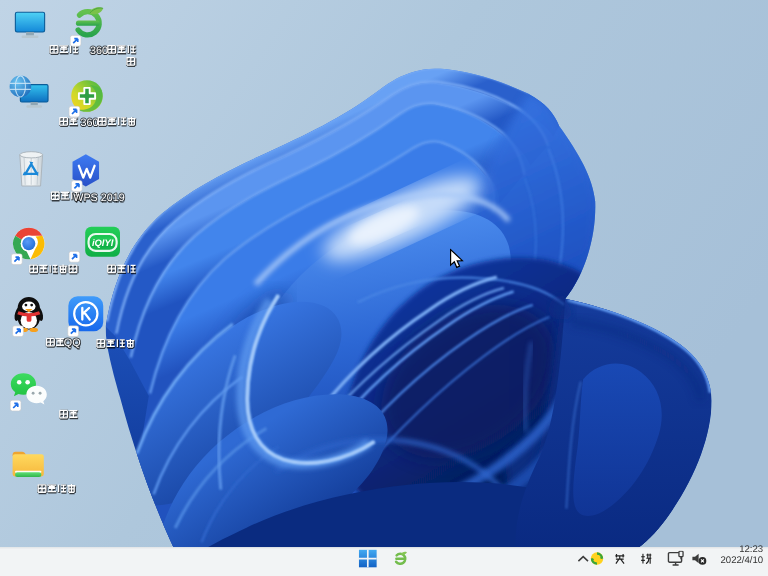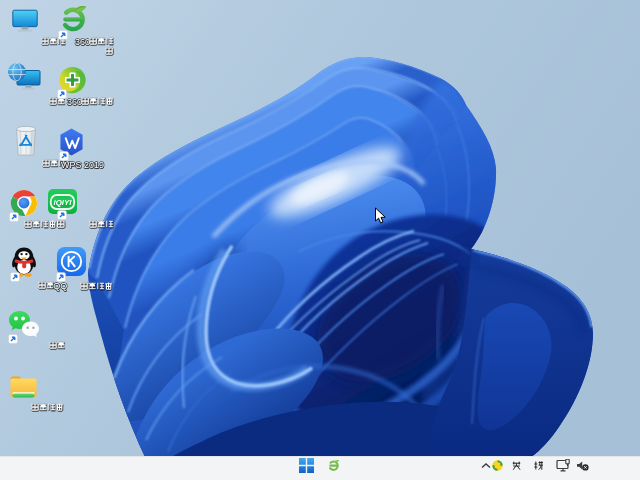--- a/index.html
+++ b/index.html
@@ -406,21 +406,21 @@
     <div style="position:absolute;left:59px;top:147px"><svg width="10" height="10" viewBox="0 0 10 10" class="sc">
 <rect x="0.5" y="0.5" width="9" height="9" rx="1.8" fill="#fff" stroke="#c8c8c8" stroke-width="0.5"></rect>
 <path d="M3 7 L6.8 3.2 M6.8 3.2 H3.9 M6.8 3.2 V6.1" stroke="#1e6fe8" stroke-width="1.4" fill="none"></path>
 </svg></div>
     <div class="lbl" style="left:20px;top:159px">
       <svg width="39" height="11" viewBox="0 0 39 11" style="overflow:visible">
         <text x="0.0" y="8.6" font-size="9.0" fill="rgba(0,0,0,0.55)" transform="translate(0.4,1.2)">WPS 2019</text>
         <text x="0.0" y="8.6" font-size="9.0" fill="#fff" stroke="rgba(0,0,0,0.65)" stroke-width="1.6" paint-order="stroke" stroke-linejoin="round">WPS 2019</text>
       </svg>
     </div>
-    <div style="position:absolute;left:47px;top:187px"><svg width="31" height="29" viewBox="0 0 31 29">
+    <div style="position:absolute;left:70px;top:187px"><svg width="31" height="29" viewBox="0 0 31 29">
 <defs>
           <linearGradient id="qyG" x1="0" y1="0" x2="0" y2="1">
             <stop offset="0" stop-color="#23ce58"></stop>
             <stop offset="1" stop-color="#0fae45"></stop>
           </linearGradient>
         </defs>
 <rect x="1" y="2" width="29" height="25" rx="5" fill="url(#qyG)"></rect>
 <rect x="3.8" y="8" width="23.4" height="14" rx="6" fill="none" stroke="#fff" stroke-width="1.8" opacity="0.9"></rect>
 <rect x="6" y="11" width="19" height="8" fill="url(#qyG)"></rect>
 <text x="15.5" y="18.2" font-family="Liberation Sans, sans-serif" font-size="7.8" font-weight="bold" font-style="italic" fill="#fff" text-anchor="middle">iQIYI</text>
@@ -500,15 +500,19 @@
 <rect x="1" y="1.5" width="11" height="8" rx="1" fill="none" stroke="#3c3c3c" stroke-width="1.2"></rect>
 <path d="M4.5 11.8 H9.5 M7 9.5 V11.5" stroke="#3c3c3c" stroke-width="1.2"></path>
 <rect x="9.8" y="0.3" width="3.4" height="4.6" rx="0.8" fill="#f1f3f4" stroke="#3c3c3c" stroke-width="1.1"></rect>
 <path d="M11.5 4.9 V7" stroke="#3c3c3c" stroke-width="1.1"></path>
 </svg>
     <svg width="14" height="12" viewBox="0 0 14 12" style="position:absolute;left:576px;top:460px">
 <path d="M1 4 H3.2 L6.2 1.4 V9.4 L3.2 6.8 H1 Z" fill="#3c3c3c"></path>
 <circle cx="9.4" cy="7.4" r="3.2" fill="#2a2a2a"></circle>
 <path d="M8.2 6.2 L10.6 8.6 M10.6 6.2 L8.2 8.6" stroke="#fff" stroke-width="0.9"></path>
 </svg>
+    <div style="position:absolute;left:556px;top:453px;width:80px;text-align:right;font-size:8px;line-height:9px;color:#333">
+      <div>12:23</div>
+      <div>2022/4/10</div>
+    </div>
     <svg width="14" height="19" viewBox="0 0 14 19" style="position:absolute;left:374px;top:207px">
 <path d="M1.5 1 L1.5 14 L4.6 11.2 L6.6 15.8 L9 14.8 L7 10.4 L11.3 10.2 Z" fill="#fff" stroke="#000" stroke-width="1"></path>
 </svg>
 </div>
 </body></html>

